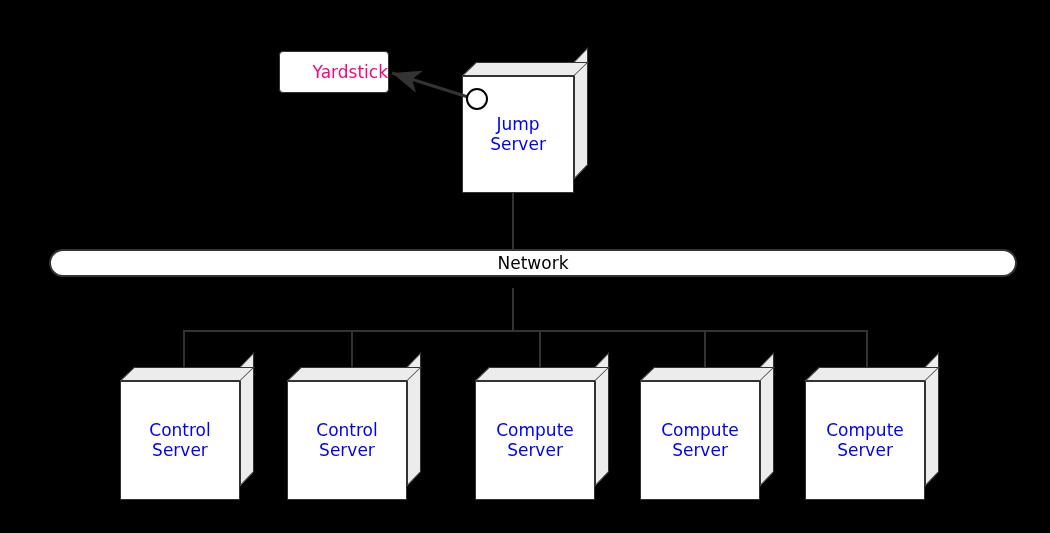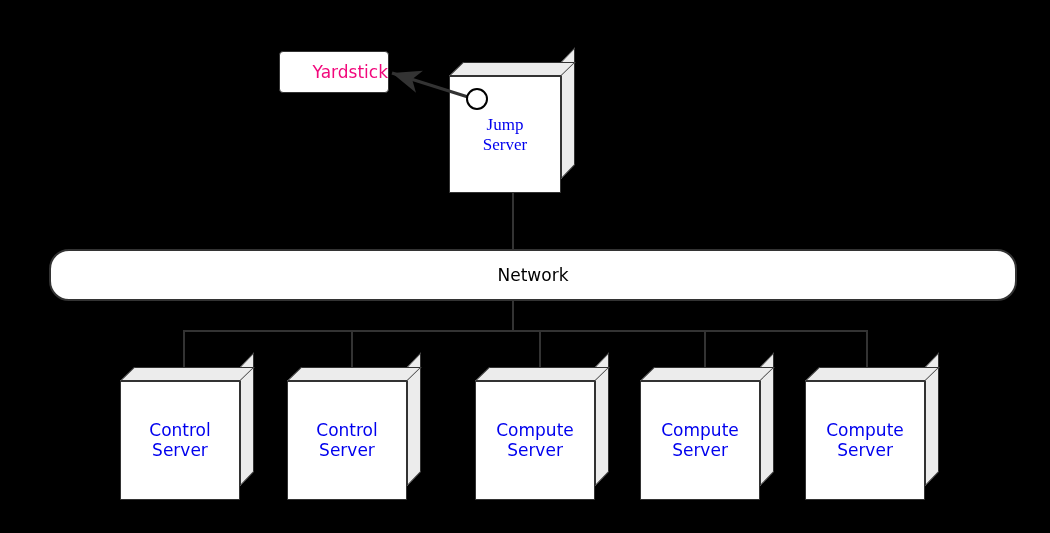--- a/index.html
+++ b/index.html
@@ -53,21 +53,21 @@
   }
   .line-v { width: 2px; }
   .line-h { height: 2px; }
 
   
   #network-bar {
     position: absolute;
     left: 49px;
     top: 249px;
     width: 968px;
-    height: 52px;
+    height: 28px;
     box-sizing: border-box;
     background: #ffffff;
     border: 2px solid #333333;
     border-radius: 20px;
     display: flex;
     align-items: center;
     justify-content: center;
     color: #000000;
     font-size: 17px;
     z-index: 5;
@@ -123,21 +123,21 @@
 
   <svg id="yardstick-arrow" width="95" height="48" viewBox="0 0 95 48">
     <defs>
       <marker id="ahead" markerWidth="10" markerHeight="8" refX="9" refY="4" orient="auto">
         <path d="M9,4 L0,0.4 L2.4,4 L0,7.6 Z" fill="#333333"></path>
       </marker>
     </defs>
     <line x1="88" y1="39" x2="12" y2="15" stroke="#333333" stroke-width="3.2" marker-end="url(#ahead)"></line>
   </svg>
 
-  <div class="server-box" id="jump-server" style="left:449px; top:62px; width:126px; height:131px;font-family:Liberation Serif, serif;">
+  <div class="server-box" id="jump-server" style="left:462px; top:62px; width:126px; height:131px;">
     <div class="top-face" style="left:0px; top:0px; width:112px; height:14px;
                 transform: skewX(-46deg); transform-origin: bottom left;"></div>
     <div class="side-face" style="left:112px; top:0px; width:14px; height:117px;
                 transform: skewY(-46deg); transform-origin: top left;"></div>
     <div class="front-face" style="left:0px; top:14px; width:112px; height:117px;">
       <div>
         <div>Jump</div>
         <div>Server</div>
       </div>
     </div>

